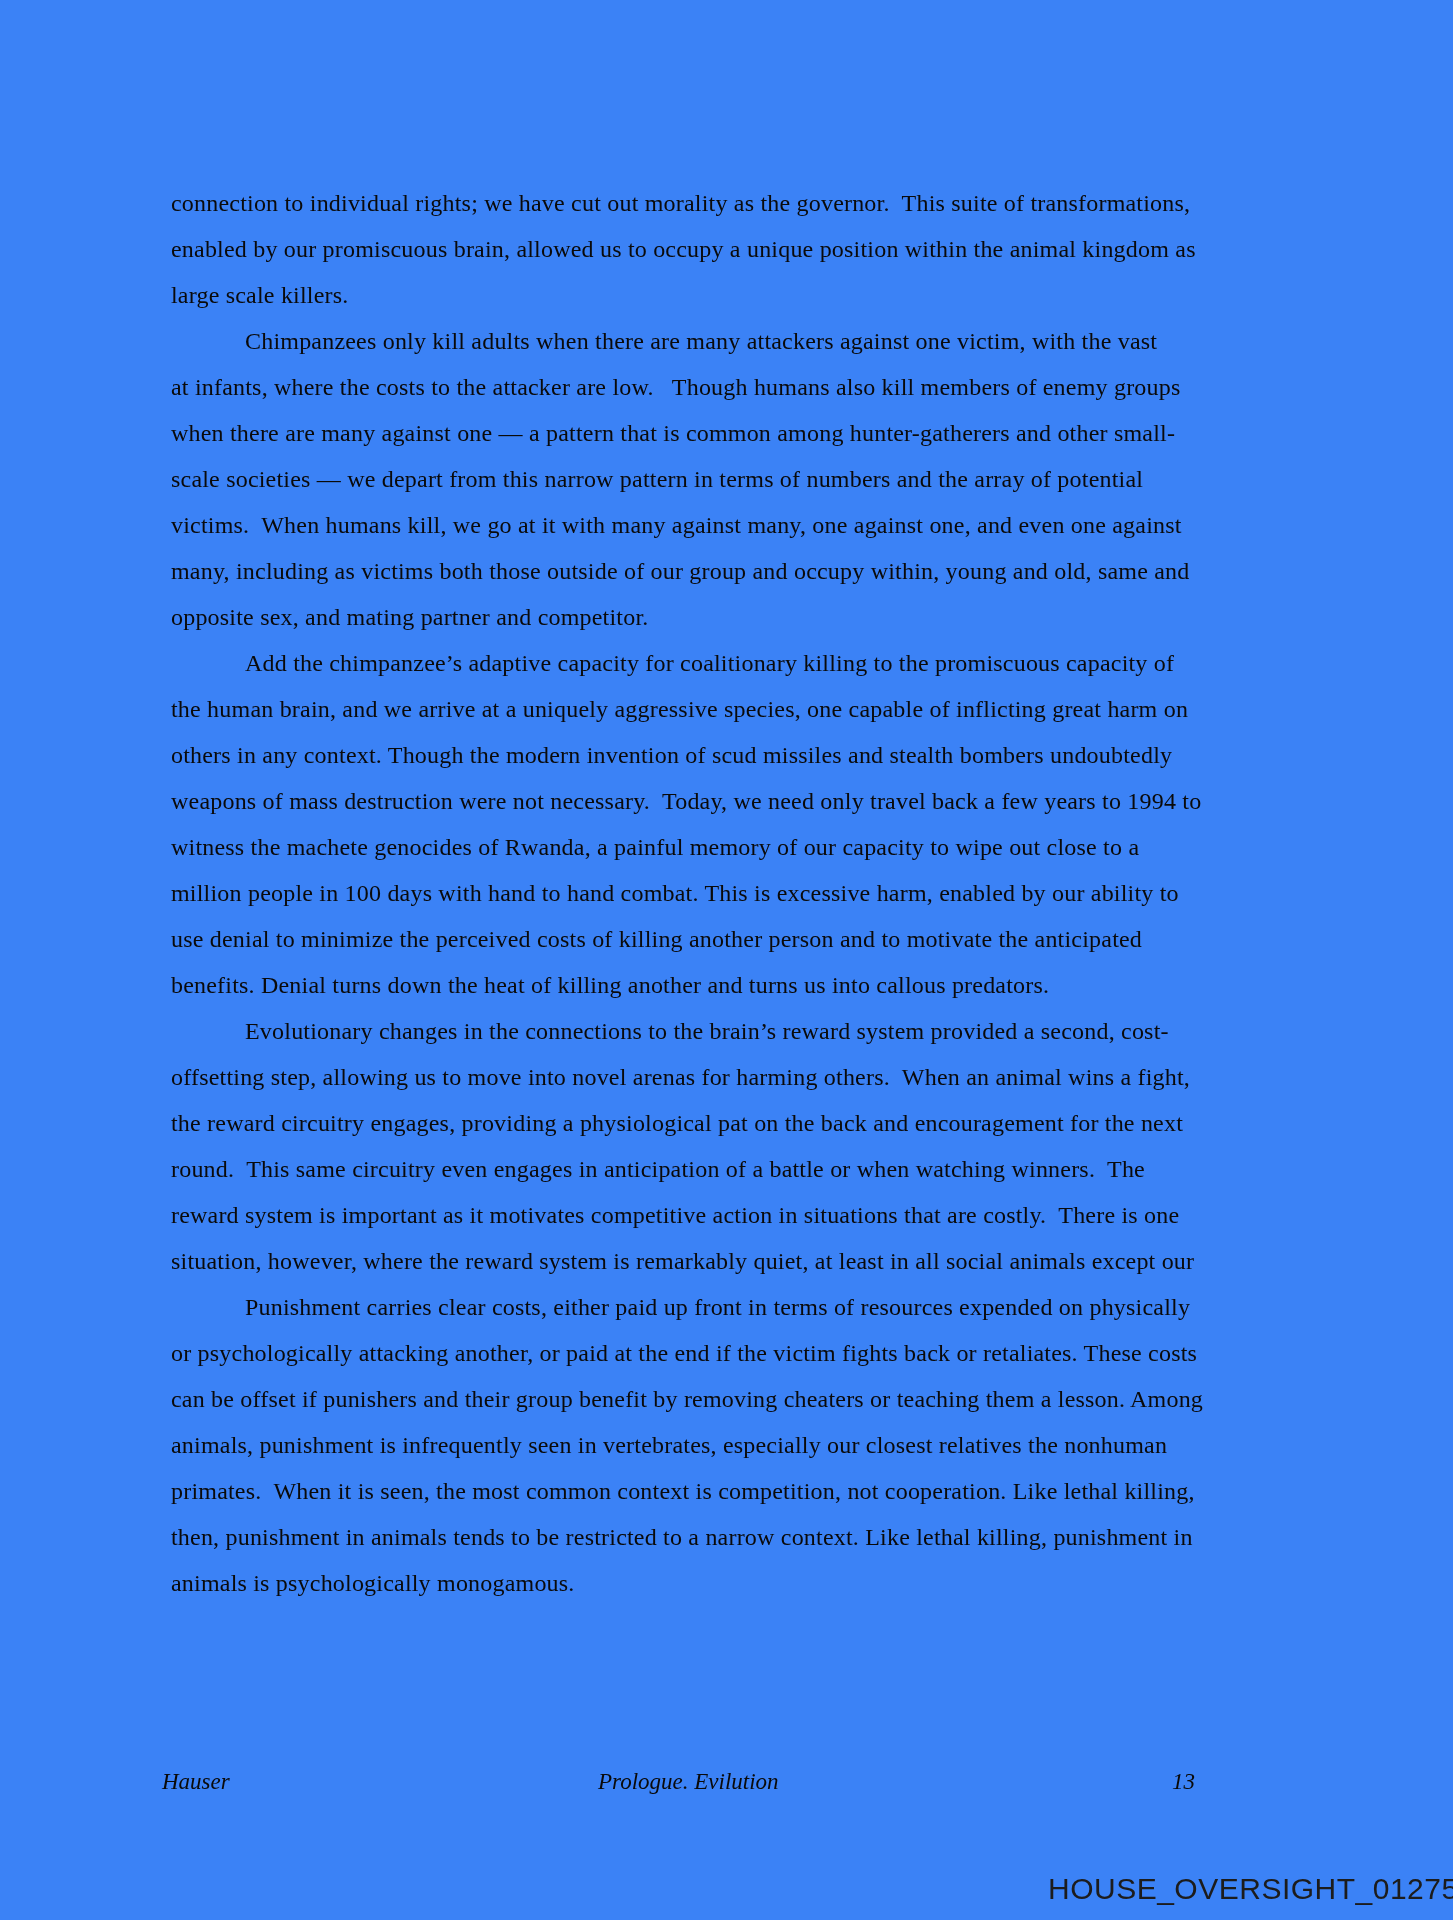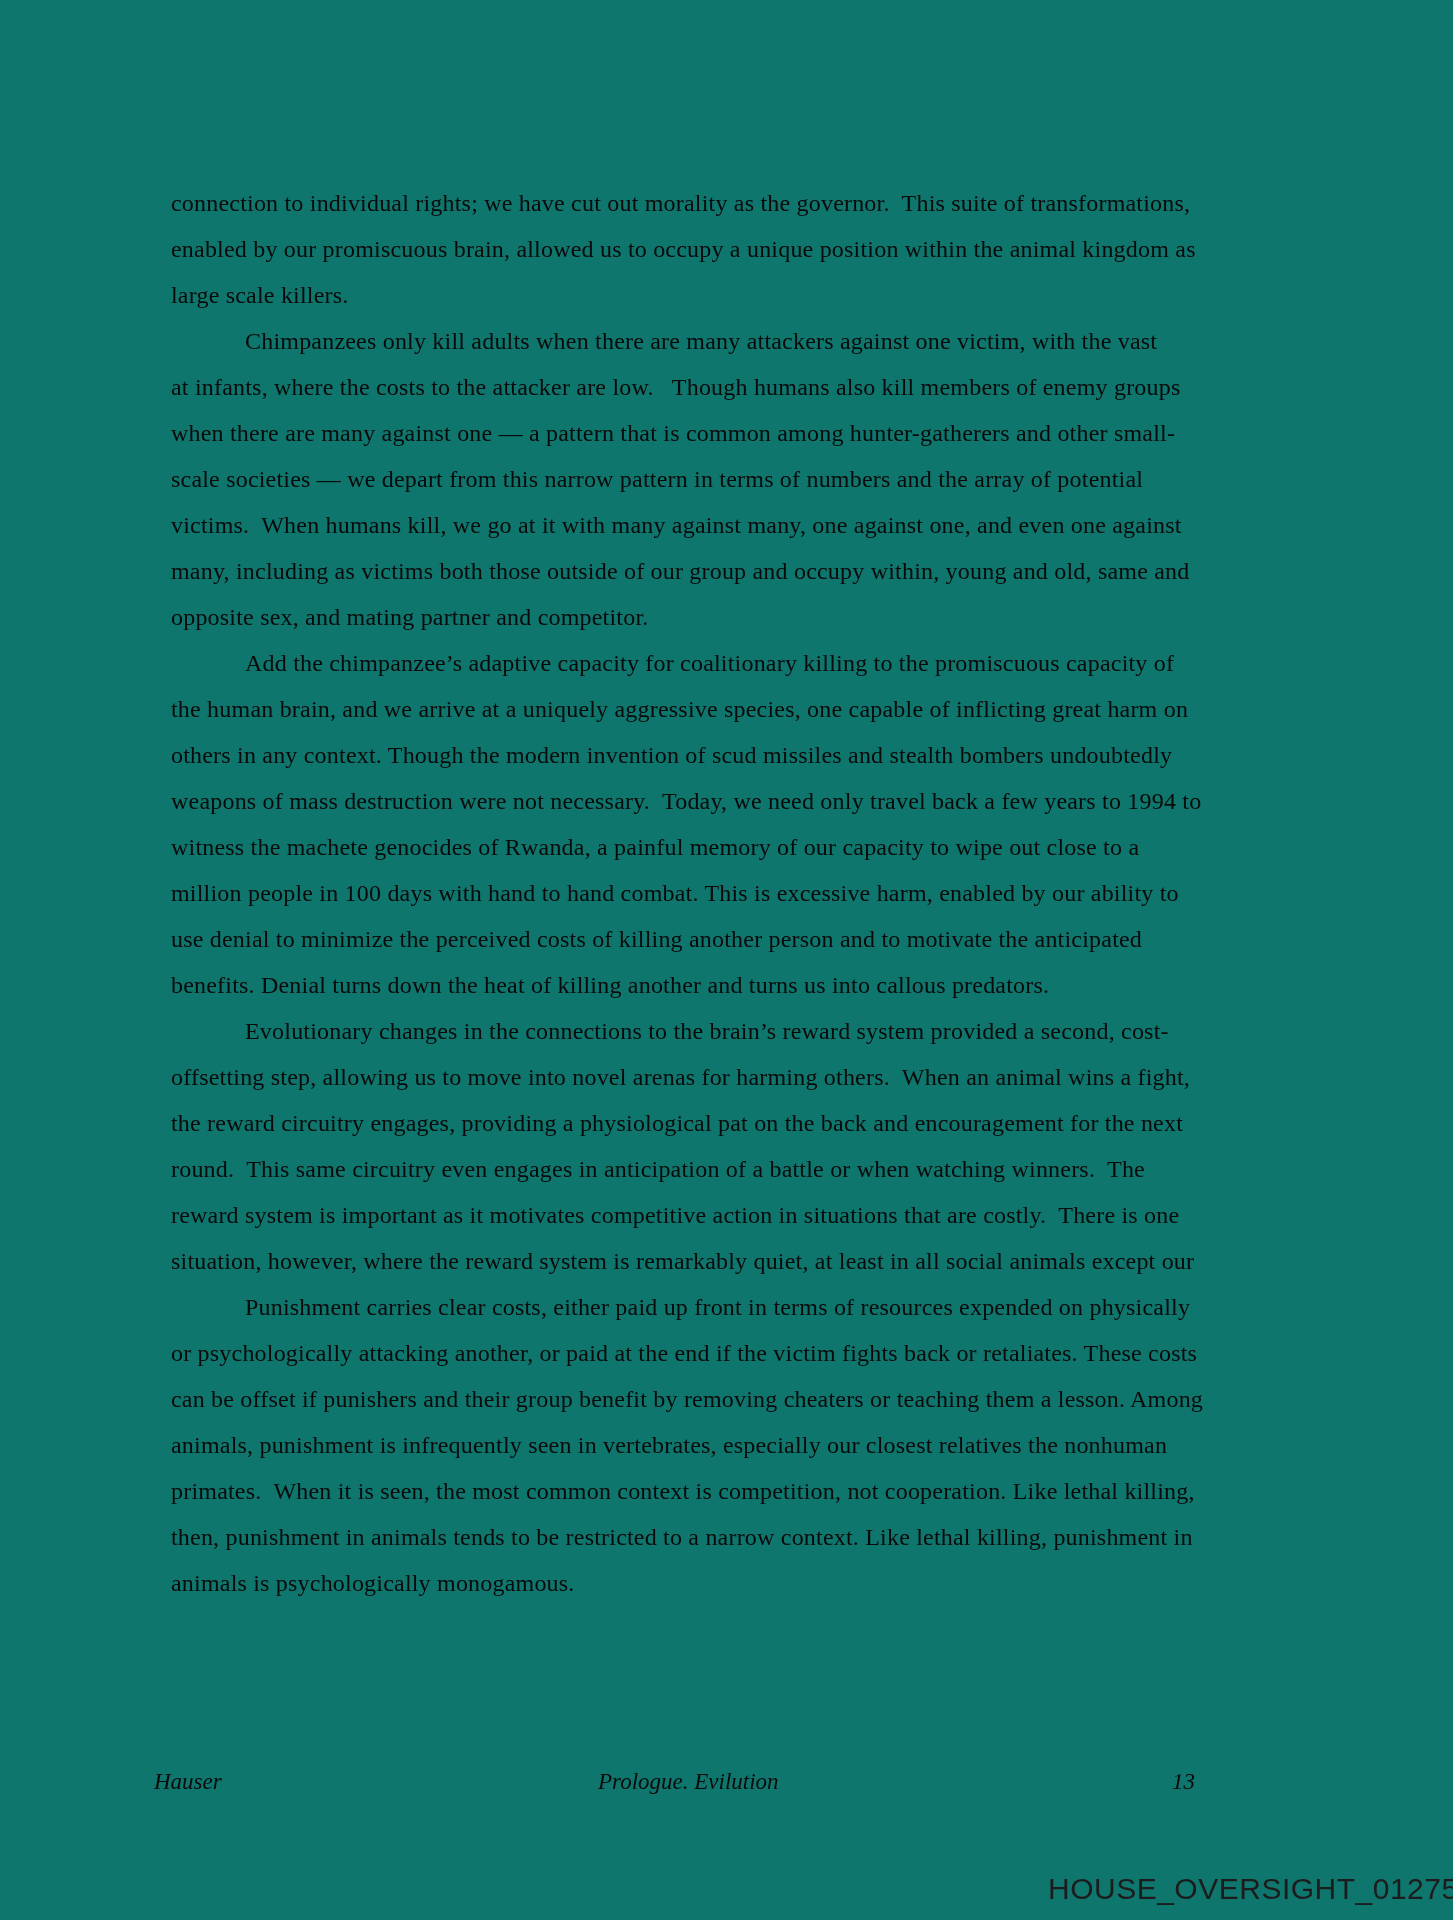--- a/index.html
+++ b/index.html
@@ -4,21 +4,21 @@
 <style>
   html, body {
     margin: 0;
     padding: 0;
     background: #e8e8e8;
   }
   .page {
     position: relative;
     width: 1453px;
     height: 1920px;
-    background: #0f766e;
+    background: #3b82f6;
     margin: 0 auto;
     overflow: hidden;
     font-family: "Liberation Serif", "DejaVu Serif", serif;
     color: #0a0a0a;
   }
   .body-text {
     position: absolute;
     left: 171px;
     top: 180px;
     width: 1120px;
@@ -38,21 +38,21 @@
     left: 0;
     top: 1762px;
     width: 1453px;
     height: 40px;
     font-style: italic;
     font-size: 23px;
     line-height: 40px;
   }
   .footer-author {
     position: absolute;
-    left: 154px;
+    left: 162px;
   }
   .footer-section {
     position: absolute;
     left: 598px;
   }
   .footer-page-number {
     position: absolute;
     left: 1172px;
   }
   .stamp {

